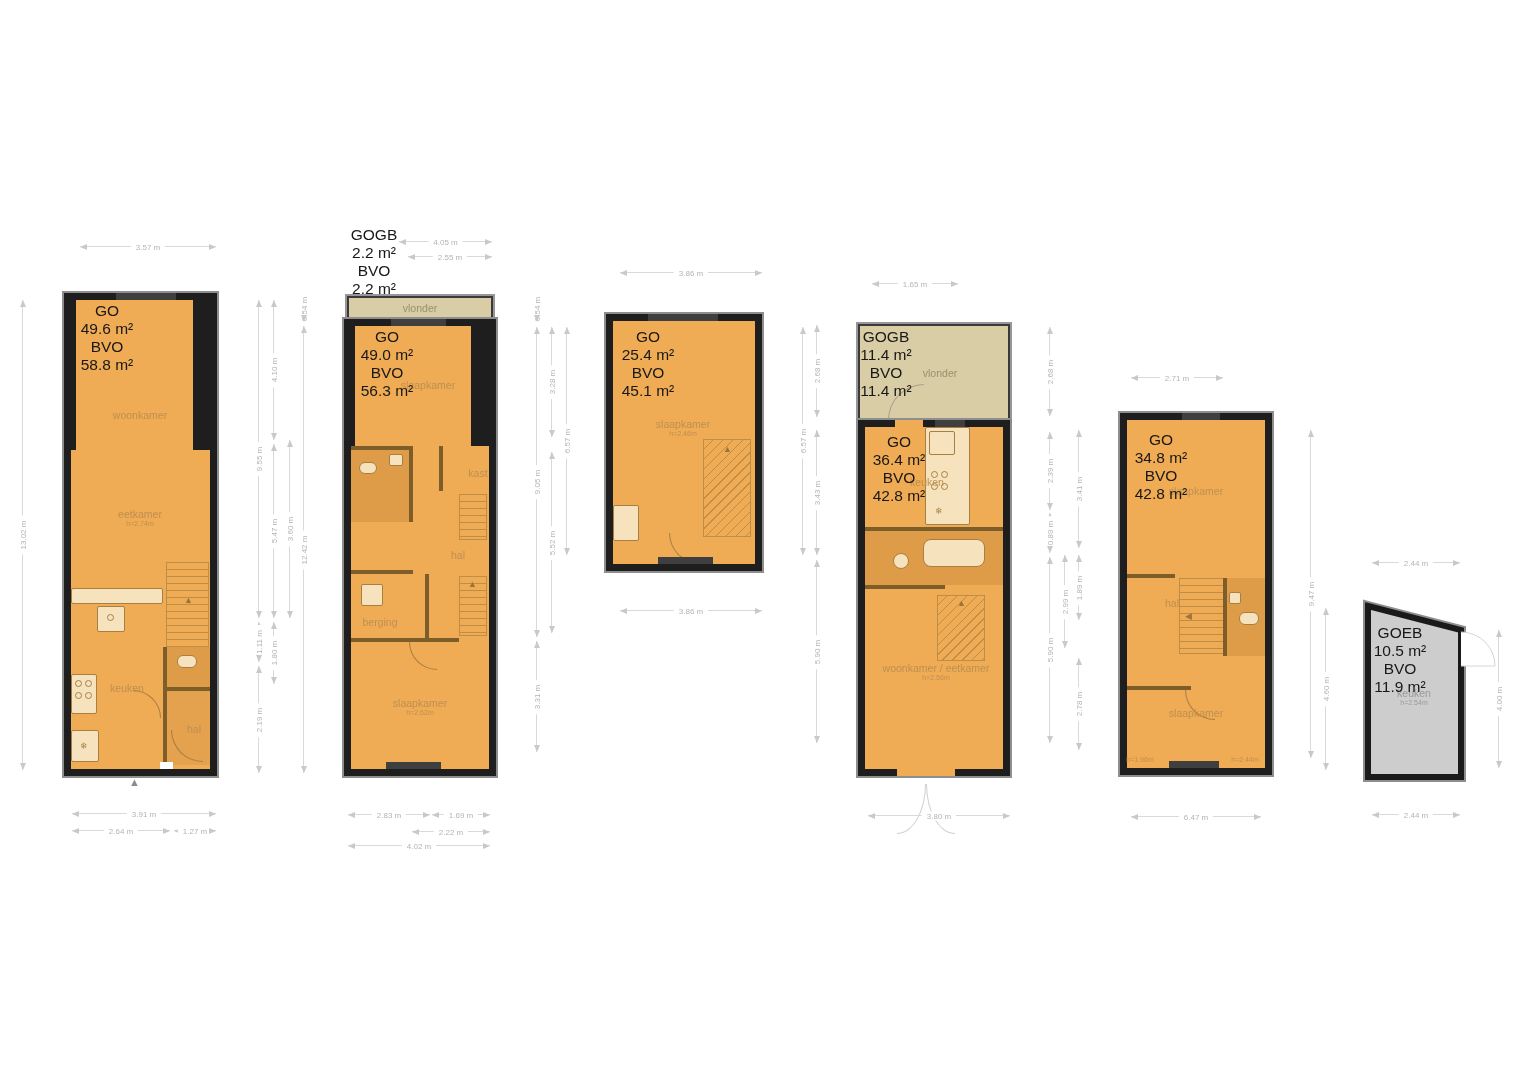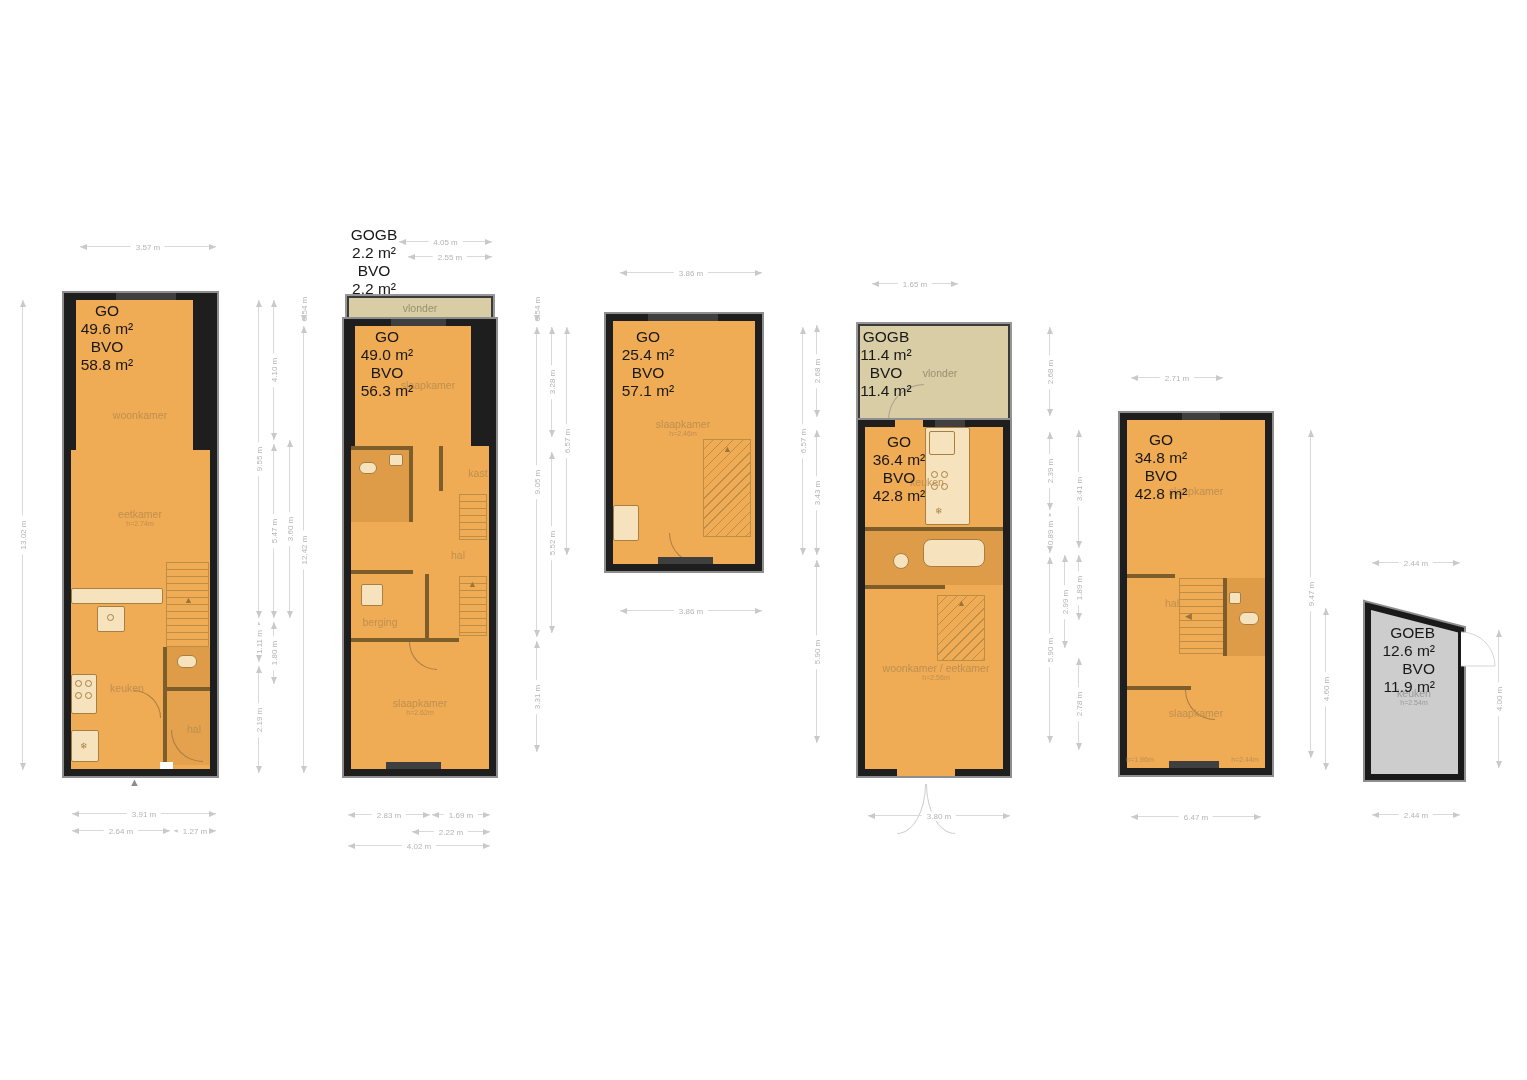--- a/index.html
+++ b/index.html
@@ -174,21 +174,21 @@
   <div class="rm" style="left:428px;top:385px;">slaapkamer</div>
   <div class="rm" style="left:478px;top:473px;">kast</div>
   <div class="rm" style="left:458px;top:555px;">hal</div>
   <div class="rm" style="left:380px;top:622px;">berging</div>
   <div class="rm" style="left:420px;top:707px;"><span>slaapkamer</span><small>h=2.62m</small></div>
 
   <div class="alabel" style="left:613px;top:328px;width:70px;">
     <span>GO</span>
       <span>25.4 m²</span>
     <span>BVO</span>
-      <span>57.1 m²</span>
+      <span>45.1 m²</span>
   </div>
   <div class="rm" style="left:683px;top:428px;"><span>slaapkamer</span><small>h=2.46m</small></div>
 
   <div class="alabel" style="left:851px;top:328px;width:70px;">
     <span>GOGB</span>
       <span>11.4 m²</span>
     <span>BVO</span>
       <span>11.4 m²</span>
   </div>
   <div class="rm deckl" style="left:940px;top:373px;">vlonder</div>
@@ -206,23 +206,23 @@
       <span>34.8 m²</span>
     <span>BVO</span>
       <span>42.8 m²</span>
   </div>
   <div class="rm" style="left:1196px;top:491px;">slaapkamer</div>
   <div class="rm" style="left:1172px;top:603px;">hal</div>
   <div class="rm" style="left:1196px;top:713px;">slaapkamer</div>
   <div class="rm sm" style="left:1140px;top:760px;">h=1.96m</div>
   <div class="rm sm" style="left:1245px;top:760px;">h=2.44m</div>
 
-  <div class="alabel" style="left:1365px;top:624px;width:70px;text-align:right;">
+  <div class="alabel" style="left:1365px;top:624px;width:70px;">
     <span>GOEB</span>
-      <span>12.6 m²</span>
+      <span>10.5 m²</span>
     <span>BVO</span>
       <span>11.9 m²</span>
   </div>
   <div class="rm" style="left:1414px;top:697px;color:#9a9a9a;"><span>keuken</span><small>h=2.54m</small></div>
 
   <div class="dimh" style="left:80px;top:246px;width:136px;">
       <span>3.57 m</span>
     </div>
   <div class="dimv" style="left:22px;top:300px;height:470px;">
       <span>13.02 m</span>

